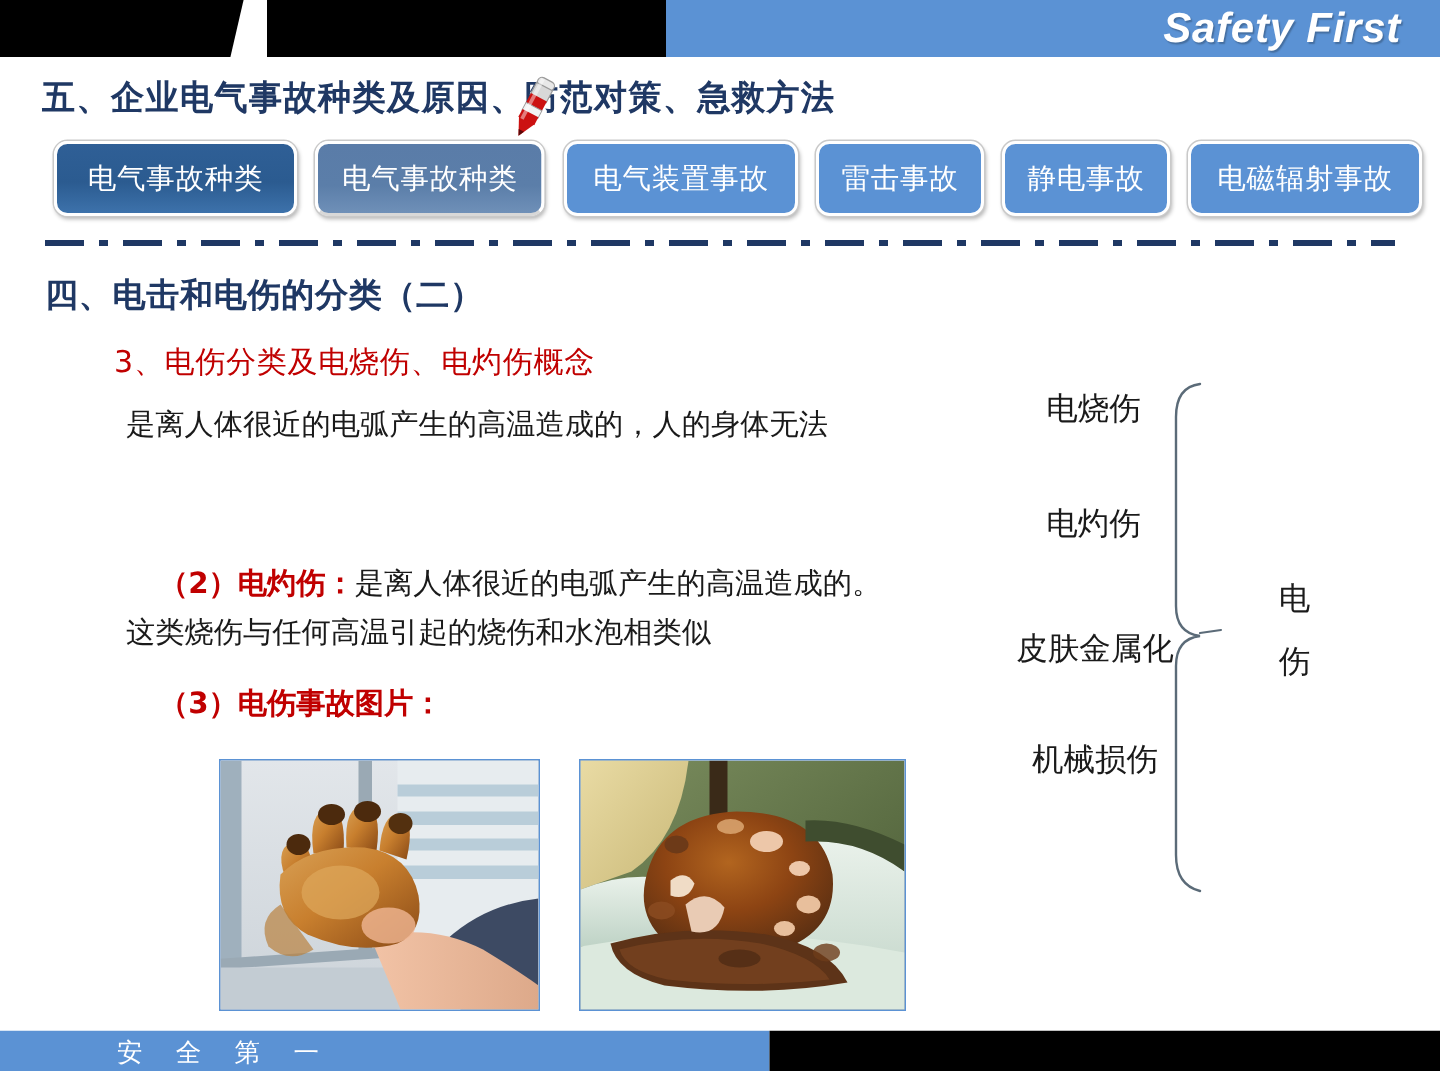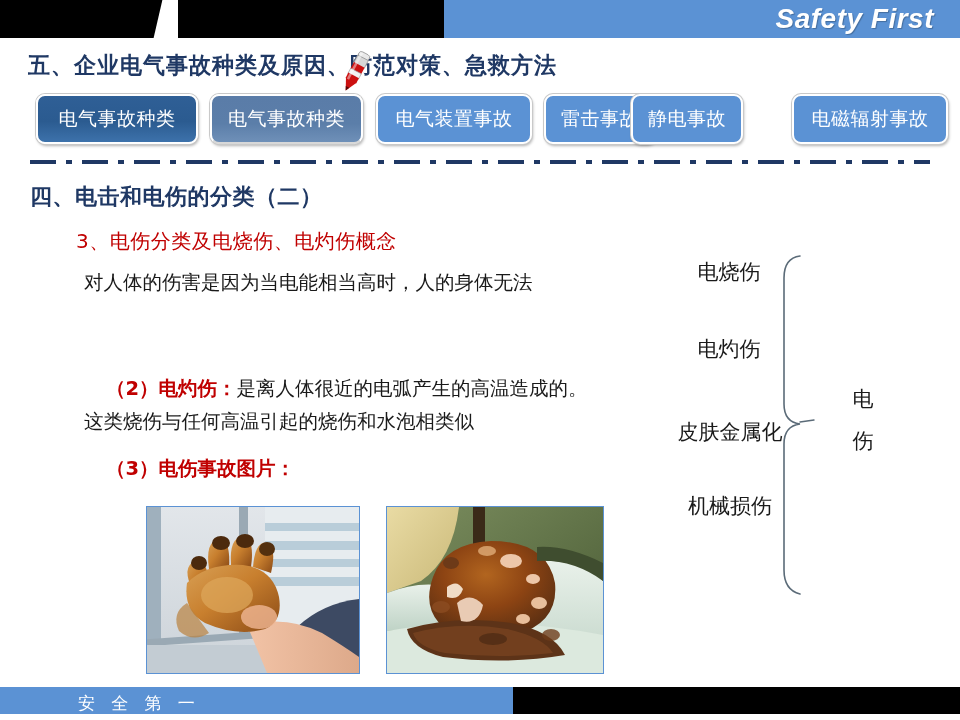--- a/index.html
+++ b/index.html
@@ -286,21 +286,21 @@
   }
   .ftr-text {
     position: absolute;
     left: 78px;
     top: 0;
     height: 33px;
     line-height: 33px;
     font-size: 17px;
     color: #ffffff;
     letter-spacing: 6px;
-    font-family: Liberation Serif, serif;
+    font-family: Liberation Mono, monospace;
     white-space: nowrap;
   }
 </style>
 </head>
 <body>
 
 <div id="slide">
 
   <div class="header">
     <div class="hdr-black-left"></div>
@@ -323,31 +323,31 @@
       <polygon points="18,41 22,41 20,45" fill="#5a0808"></polygon>
       <rect x="15.5" y="4" width="2.5" height="30" fill="#ffffff" opacity="0.45"></rect>
     </g>
   </svg>
 
   <div class="tabs">
     <div class="tab dark" style="left:0px;width:162px;">电气事故种类</div>
     <div class="tab mid" style="left:174px;width:153px;">电气事故种类</div>
     <div class="tab" style="left:340px;width:156px;">电气装置事故</div>
     <div class="tab" style="left:508px;width:112px;">雷击事故</div>
-    <div class="tab" style="left:595px;width:112px;">静电事故</div>
+    <div class="tab" style="left:632px;width:112px;">静电事故</div>
     <div class="tab" style="left:756px;width:156px;">电磁辐射事故</div>
   </div>
 
   <div class="divider"></div>
 
   <div class="h-main">四、电击和电伤的分类（二）</div>
   <div class="h-sub">3、电伤分类及电烧伤、电灼伤概念</div>
 
   <div class="body-block p1">
-    <div class="line"><span>对人体的伤害是因为当电能相当高时，人的身体无法</span></div>
+    <div class="line"><span>是离人体很近的电弧产生的高温造成的，人的身体无法</span></div>
   </div>
 
   <div class="body-block p2">
     <div class="line">
       <span class="ind"></span><span class="lead">（2）电灼伤：</span><span>是离人体很近的电弧产生的高温造成的。</span>
     </div>
     <div class="line"><span>这类烧伤与任何高温引起的烧伤和水泡相类似</span></div>
   </div>
 
   <div class="body-block p3">

